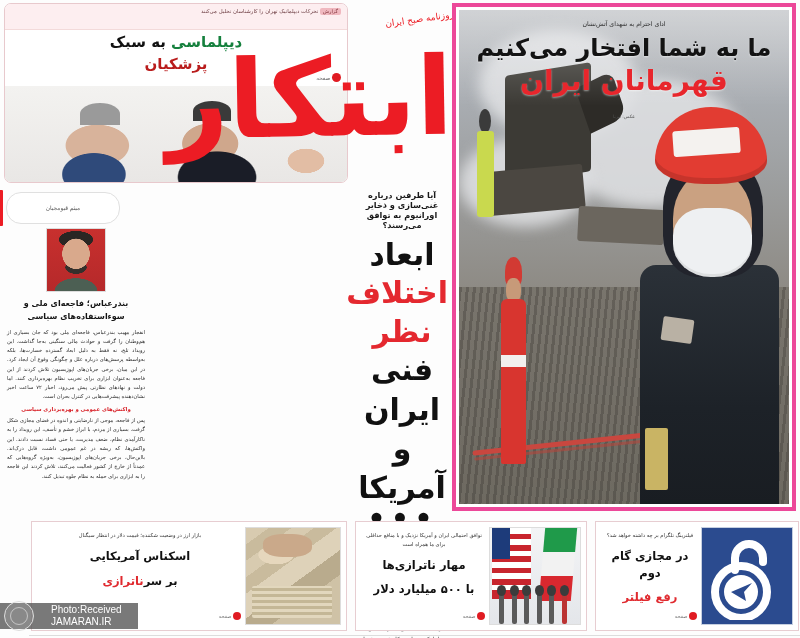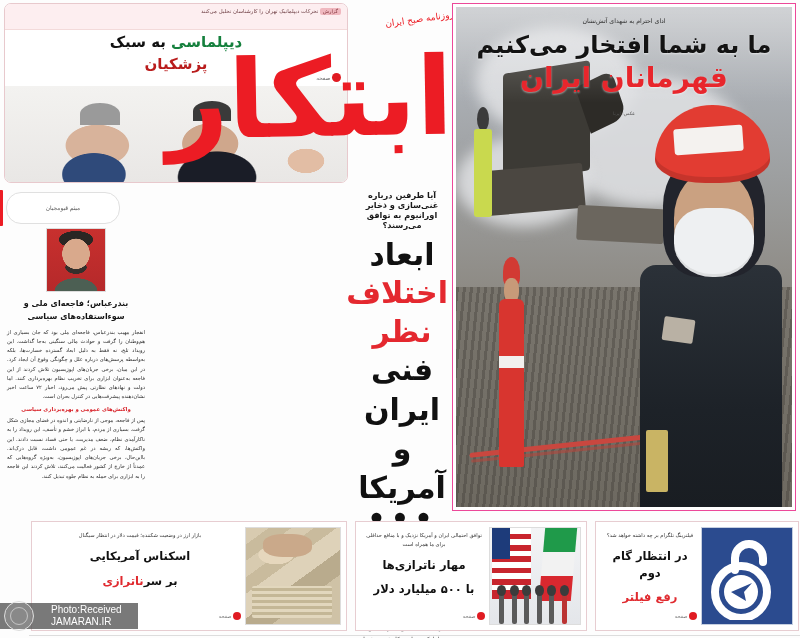--- a/index.html
+++ b/index.html
@@ -305,21 +305,21 @@
     overflow: hidden;
   }
 
   
   .hero {
     position: absolute;
     right: 4px;
     top: -183px;
     width: 344px;
     height: 508px;
-    border: 1px solid #ec4899;
+    border: 4px solid #ec4899;
     padding: 3px;
     box-sizing: border-box;
     background: #fff;
   }
   .hero-inner {
     position: relative;
     width: 100%; height: 100%;
     overflow: hidden;
     background:
       linear-gradient(180deg, #b9bcc0 0%, #a9adb2 18%, #9d9fa0 34%, #8e8b85 56%, #7e7a73 78%, #6e6a63 100%);
@@ -846,21 +846,21 @@
             <svg class="lock-svg" width="74" height="86" viewBox="0 0 74 86">
               <path d="M24 36 V24 a14 14 0 0 1 28 0 v4" fill="none" stroke="#ffffff" stroke-width="8" stroke-linecap="round"></path>
               <circle cx="30" cy="58" r="26" fill="none" stroke="#ffffff" stroke-width="8"></circle>
               <circle cx="30" cy="58" r="17" fill="#ffffff"></circle>
               <path d="M20 58 L41 49 L33 58 L35 67 Z" fill="#2b4b8f"></path>
             </svg>
           </div>
         </div>
         <div class="btext">
           <div class="bkick">فیلترینگ تلگرام بر چه داشته خواهد شد؟</div>
-          <div class="bhead">در انتظار گام دوم</div>
+          <div class="bhead">در مجازی گام دوم</div>
           <div class="bhead red">رفع فیلتر</div>
           <div class="bpage">
             <span class="pgdot-sm"></span>
             <span>صفحه</span>
           </div>
         </div>
       </div>
     </div>
 
     <div class="hr-sep"></div>

